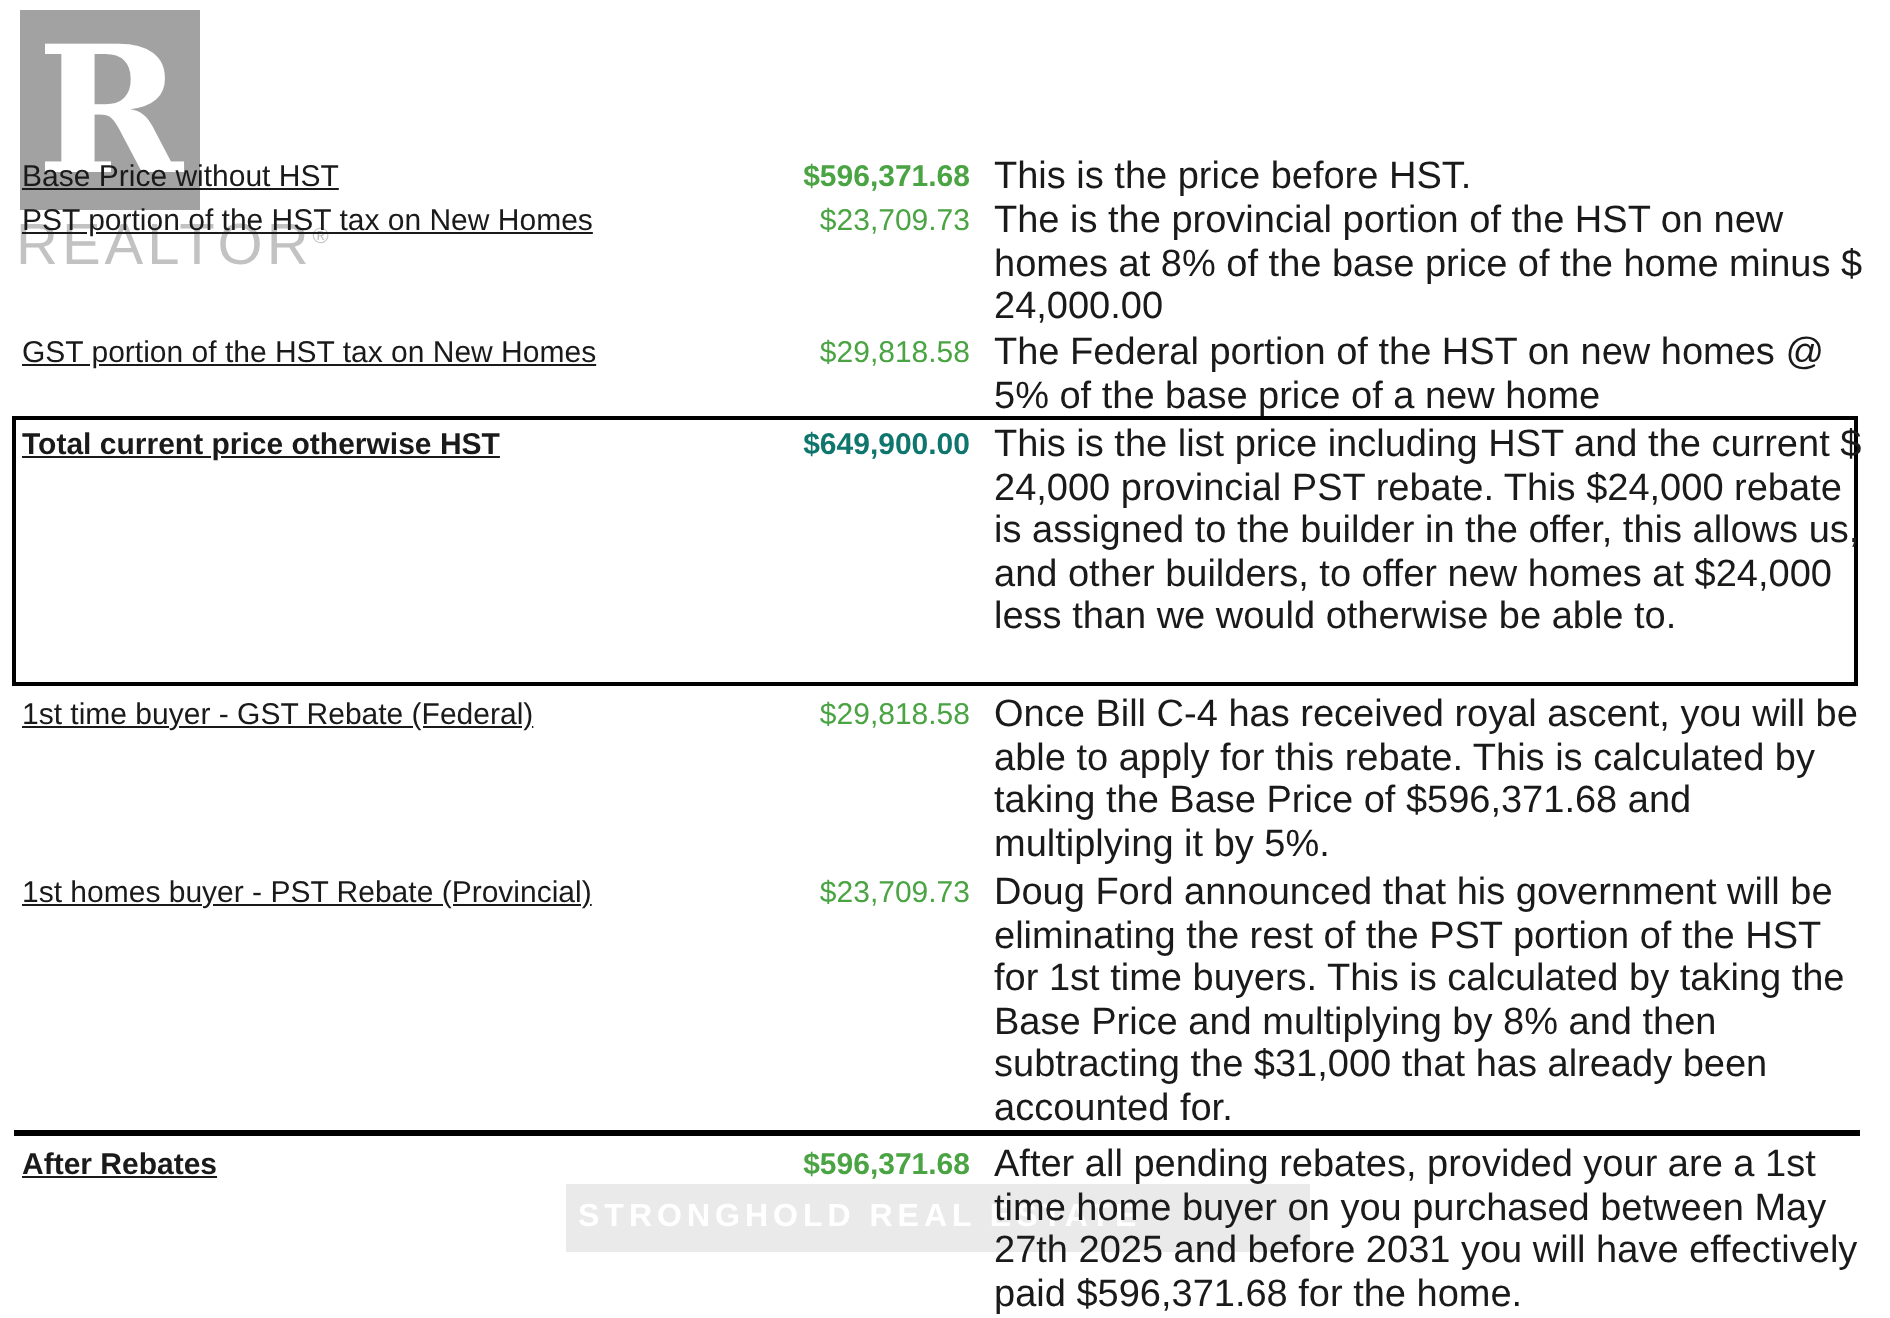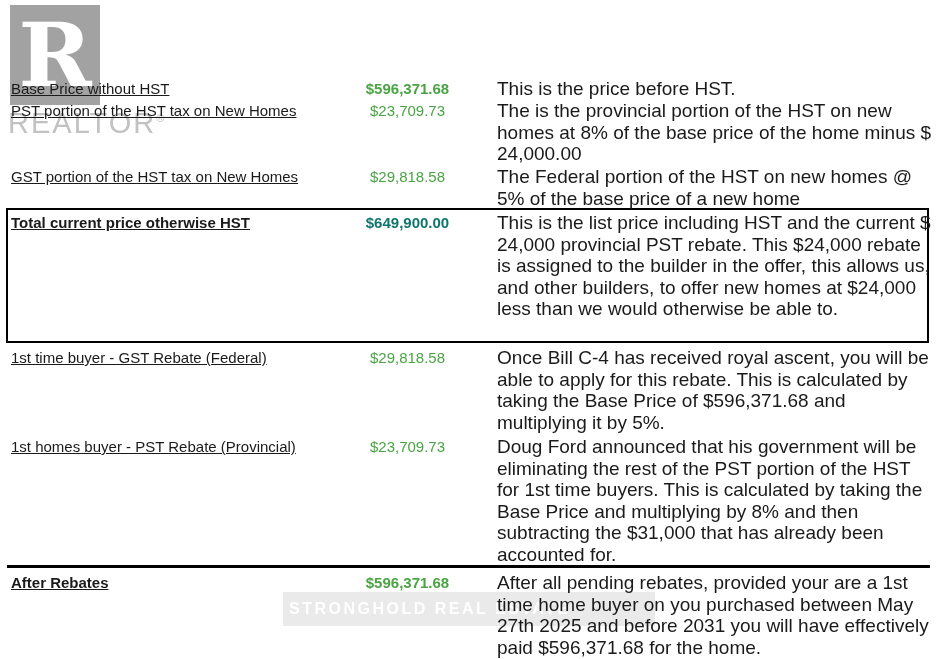--- a/index.html
+++ b/index.html
@@ -63,21 +63,21 @@
   
   .row { position: absolute; left: 0; width: 945px; z-index: 2; }
   .lbl {
     position: absolute; left: 11px; top: 0;
     width: 315px;
     font-size: 15px; line-height: 21.5px; text-decoration: underline;
   }
   .val {
     position: absolute; left: 330px; top: 0;
     width: 155px;
-    text-align: center;
+    text-align: right;
     font-size: 15px; line-height: 21.5px;
     color: #4AA443;
   }
   .desc {
     position: absolute; left: 497px; top: 0;
     width: 438px;
     font-size: 19px; line-height: 21.5px;
   }
   .bold { font-weight: bold; }
   .blue { color: #0f766e; }

